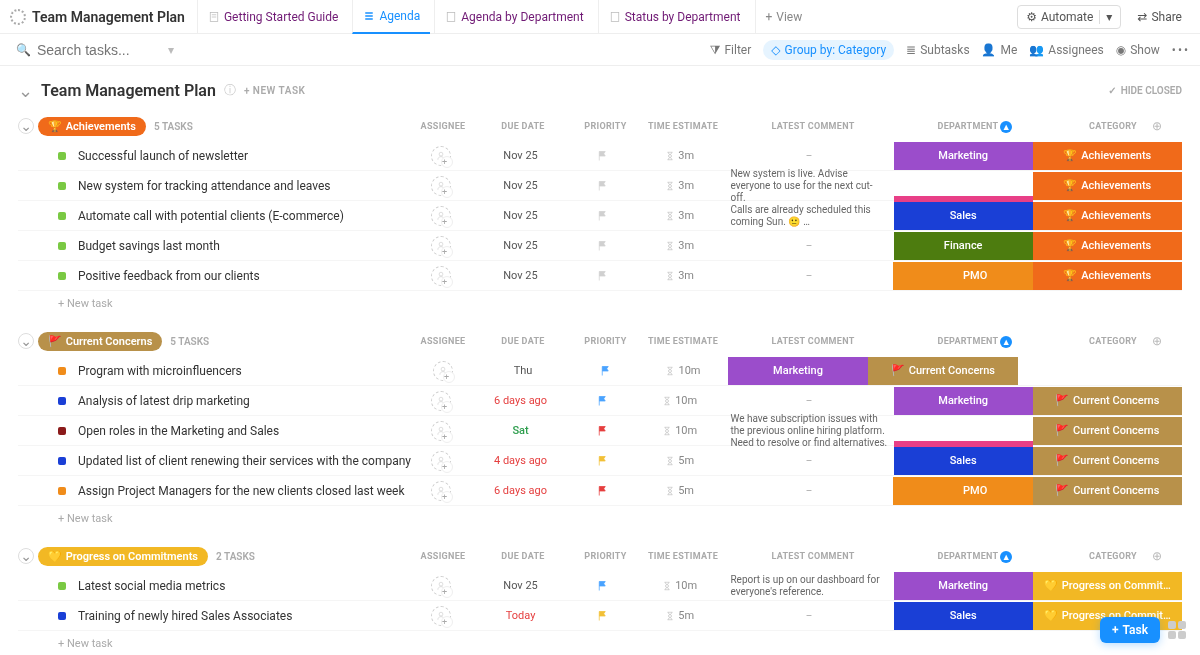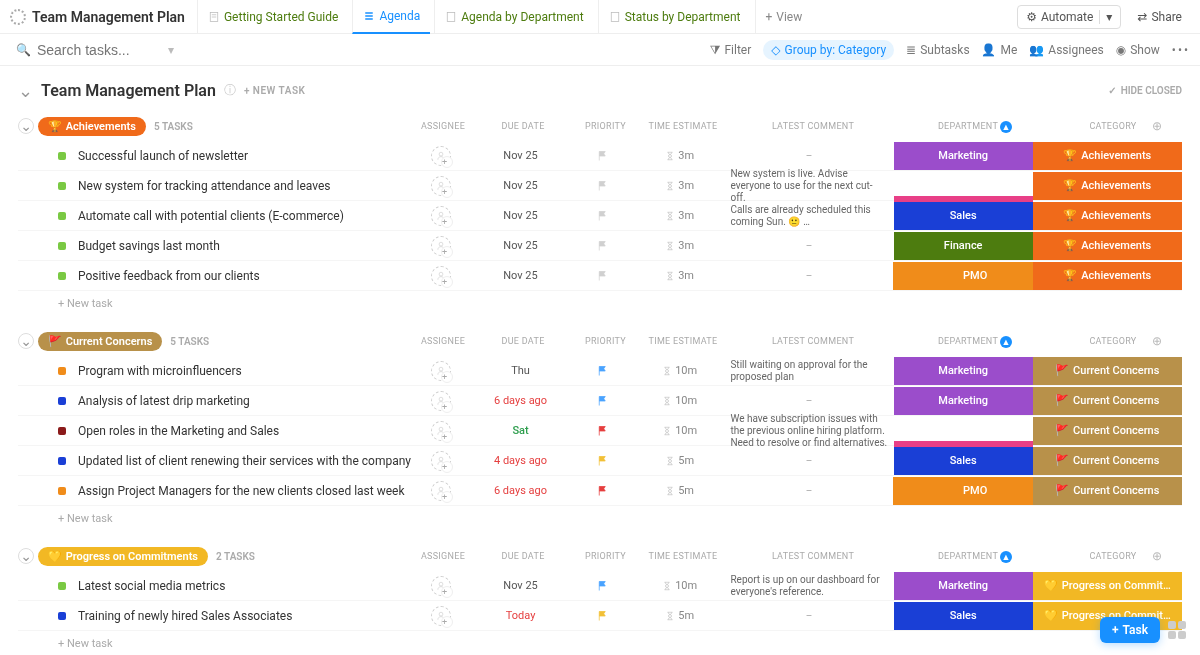--- a/index.html
+++ b/index.html
@@ -4,21 +4,21 @@
 <style>
 * { box-sizing: border-box; margin: 0; padding: 0; }
 html, body { height: 100%; }
 body { font-family: -apple-system, BlinkMacSystemFont, "Segoe UI", Roboto, sans-serif; font-size: 12px; color: #333; background: #fff; width: 1200px; height: 655px; overflow: hidden; position: relative; }
 
 
 .topbar { display: flex; align-items: center; height: 34px; border-bottom: 1px solid #eee; padding: 0 10px; }
 .logo { width: 16px; height: 16px; border: 2px dotted #aaa; border-radius: 50%; margin-right: 6px; }
 .title { font-weight: 600; font-size: 14px; color: #333; margin-right: 12px; }
 .tabs { display: flex; align-items: center; gap: 4px; }
-.tab { display: flex; align-items: center; gap: 4px; padding: 0 10px; height: 34px; color: #4d7c0f; cursor: pointer; border-left: 1px solid #eee; font-size: 12px; }
+.tab { display: flex; align-items: center; gap: 4px; padding: 0 10px; height: 34px; color: #701a75; cursor: pointer; border-left: 1px solid #eee; font-size: 12px; }
 .tab .ticon { width:12px; height:12px; display:inline-block; }
 .tab.active { color: #1890ff; border-bottom: 2px solid #1890ff; }
 .tab.plus { color: #888; }
 .top-right { margin-left: auto; display: flex; align-items: center; gap: 8px; }
 .ddbtn { border: 1px solid #ddd; border-radius: 4px; padding: 4px 8px; display: flex; align-items: center; gap: 4px; color: #555; cursor: pointer; }
 .chev { border-left: 1px solid #ddd; margin-left: 2px; padding-left: 6px; }
 
 
 .toolbar { display:flex; align-items:center; height: 32px; border-bottom: 1px solid #eee; padding: 0 10px; }
 .search { display:flex; align-items:center; gap:6px; padding: 3px 6px; border-radius:4px; width: 170px; color:#999; }
@@ -34,21 +34,21 @@
 .page-title { font-size:16px; font-weight:600; }
 .newtask-top { color:#aaa; font-size:10px; font-weight:600; letter-spacing:.5px; cursor:pointer; }
 .hide-closed { margin-left:auto; color:#aaa; font-size:10px; font-weight:600; display:flex; align-items:center; gap:4px; }
 
 
 .group { margin-top: 10px; }
 .group-header { display:flex; align-items:center; height: 30px; position: relative; }
 .group-header .toggle { color:#999; font-size:14px; margin-right:4px; cursor:pointer; border:1px solid #ddd; border-radius:50%; width:16px; height:16px; display:flex; align-items:center; justify-content:center; }
 .pill { display:inline-flex; align-items:center; gap:4px; padding: 3px 10px; border-radius: 10px; color:#fff; font-size:11px; font-weight:600; }
 .taskcount { color:#aaa; font-size:10px; margin-left:8px; font-weight:600; }
-.col-headers { position:absolute; display:flex; font-size:9px; color:#aaa; font-weight:400; letter-spacing:.3px; }
+.col-headers { position:absolute; display:flex; font-size:9px; color:#aaa; font-weight:700; letter-spacing:.3px; }
 .col-headers span { text-align:center; }
 .plus-col { width:30px; color:#bbb; cursor:pointer; }
 
 
 .rows { }
 .row { display:flex; align-items:center; height: 30px; border-bottom:1px solid #f5f5f5; }
 .row .sq { width:8px; height:8px; border-radius:2px; margin-left:40px; margin-right:12px; }
 .row .name { width: 335px; font-size:12px; color:#333; white-space:nowrap; overflow:hidden; text-overflow:ellipsis; }
 .row .assignee { width:60px; display:flex; justify-content:center; }
 .avatar { width:20px; height:20px; border-radius:50%; border:1px dashed #ccc; display:flex; align-items:center; justify-content:center; color:#bbb; font-size:10px; position:relative; }
@@ -406,21 +406,20 @@
                   <path d="M3 2 v12 M3 2 h8 l-2 3 l2 3 h-8" fill="currentColor" stroke="currentColor" stroke-width="1"></path>
                 </svg>
               </span>
             </span>
       <span class="est">
               <svg width="10" height="10" viewBox="0 0 16 16">
                 <path d="M4 2h8M4 14h8M5 2c0 4 6 4 6 6s-6 2-6 6M11 2c0 4-6 4-6 6s6 2 6 6" fill="none" stroke="#bbb"></path>
               </svg>
               <span>10m</span>
             </span>
-      <span class="comment ">Still waiting on approval for the proposed plan</span>
       <span class="badge dept c-marketing">Marketing</span>
       <span class="badge cat c-cc"><span>🚩</span>Current Concerns</span>
     </div>
     <div class="row">
       <span class="sq" style="background:#1a3fd6;"></span>
       <span class="name">Analysis of latest drip marketing</span>
       <span class="assignee">
               <span class="avatar">
                 <svg width="10" height="10" viewBox="0 0 16 16">
                   <circle cx="8" cy="5" r="3" fill="none" stroke="#ccc"></circle>

